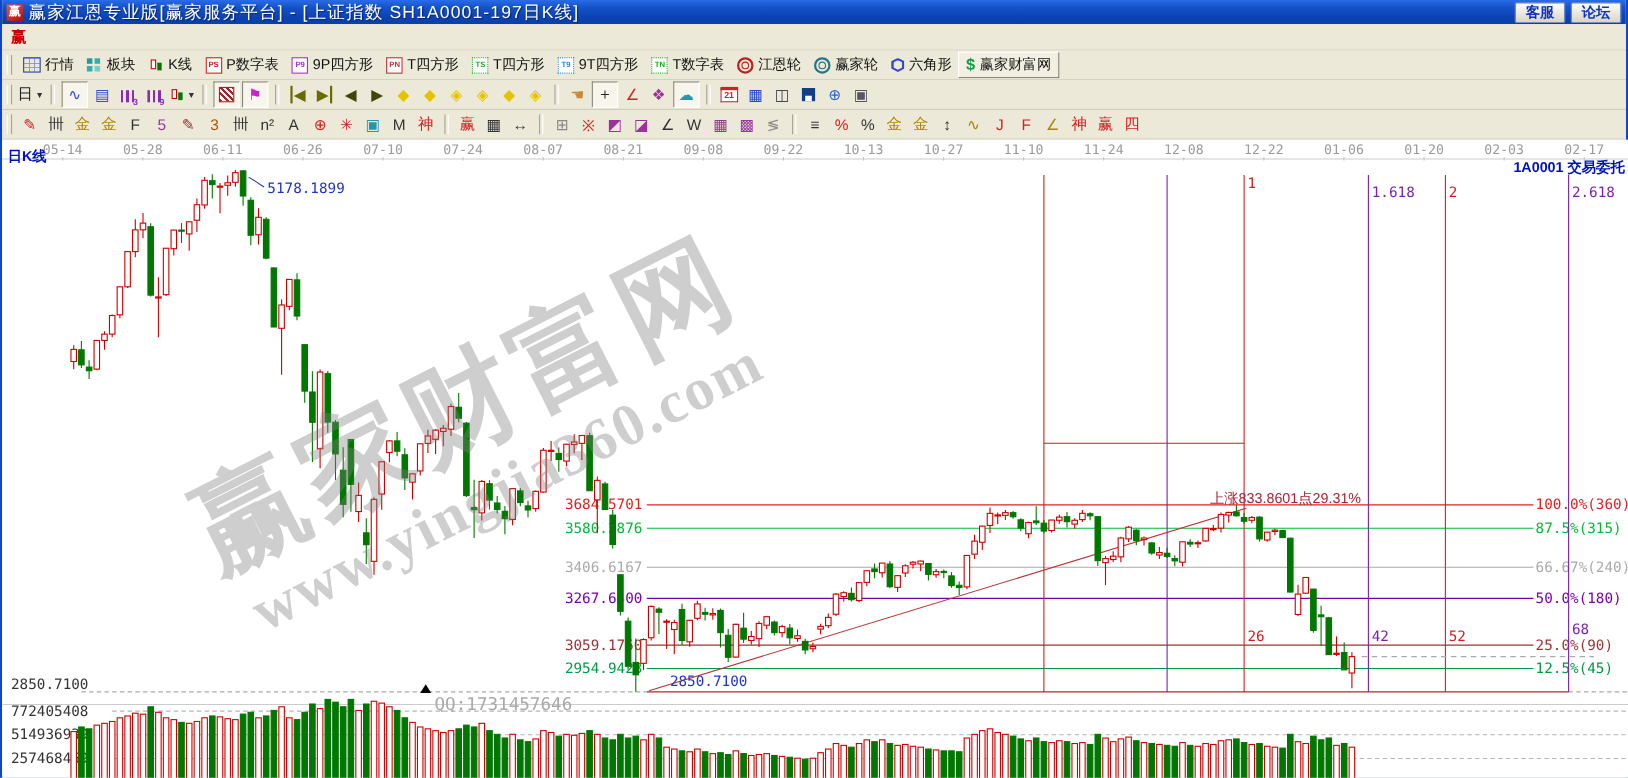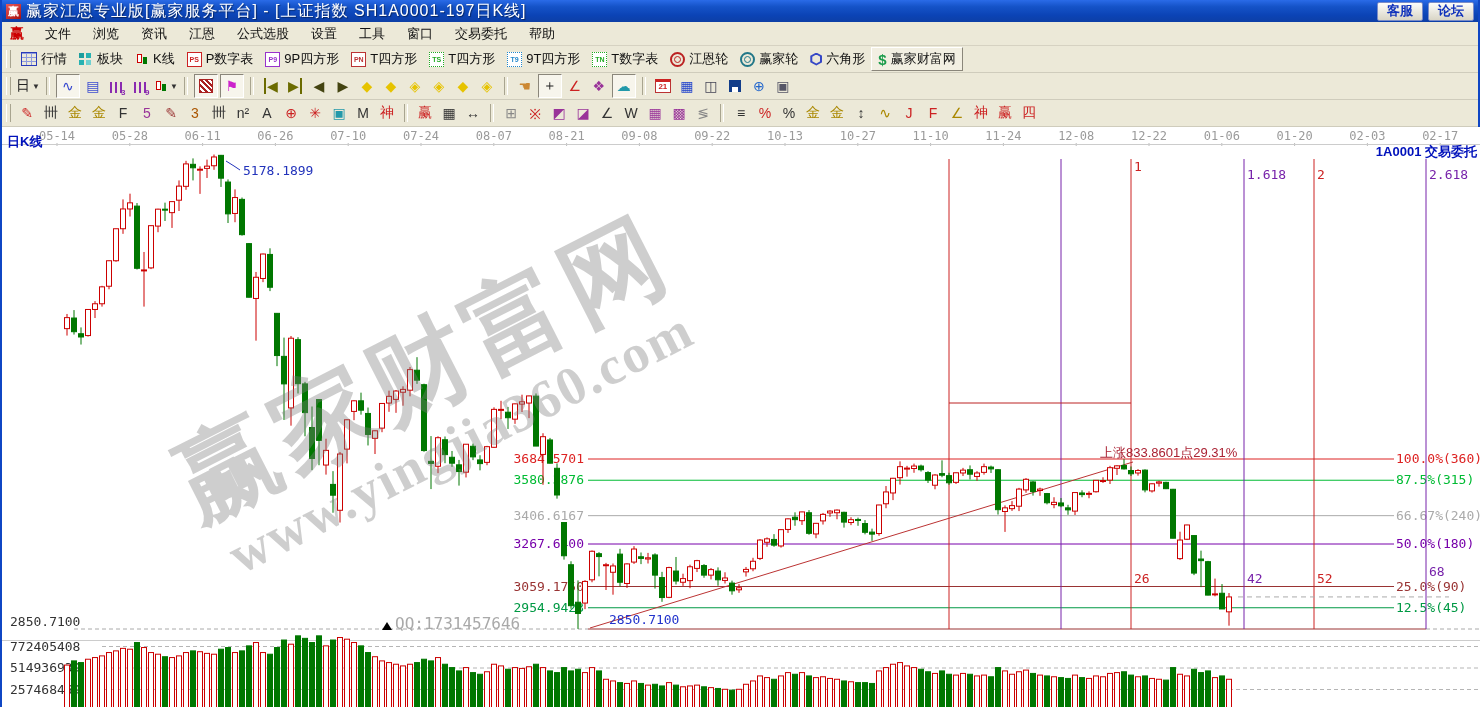--- a/index.html
+++ b/index.html
@@ -58,40 +58,39 @@
   .edgeL{border-left:2px solid #6b6b00;padding-left:1px;}
   .edgeR{border-right:2px solid #6b6b00;padding-right:1px;}
   
   .chart{position:relative;width:1480px;height:584px;background:#fff;}
   .chart svg{position:absolute;left:0;top:0;z-index:1;}
   .corner-lbl{position:absolute;z-index:3;font-size:13px;font-weight:bold;color:#0011bb;}
   .watermark{position:absolute;left:55px;top:185px;width:760px;z-index:2;transform:rotate(-27deg);
     text-align:center;color:rgba(125,125,125,.38);pointer-events:none;font-weight:bold;}
   .wm1{font-size:100px;letter-spacing:8px;line-height:1.05;}
   .wm2{font-size:54px;letter-spacing:2px;font-family:"Liberation Serif",serif;}
-  .qq{position:absolute;left:393px;top:487px;z-index:2;font-size:16px;color:#a9a9a9;pointer-events:none;
+  .qq{position:absolute;left:393px;top:503px;z-index:2;font-size:16px;color:#a9a9a9;pointer-events:none;
     font-family:"DejaVu Sans Mono",monospace;}
   text{font-family:"DejaVu Sans Mono",monospace;}
   text.cn{font-family:"Liberation Sans",sans-serif;}
 </style>
 </head>
 <body>
 
 <div class="window">
 
   <div class="titlebar">
     <div class="app-ico">赢</div>
     <div class="titletext">赢家江恩专业版[赢家服务平台] - [上证指数  SH1A0001-197日K线]</div>
     <div class="tbtn">客服</div>
     <div class="tbtn">论坛</div>
   </div>
 
   <div class="menubar">
     <span class="menulogo">赢</span>
-    <span id="menu-items"><span class="menuitem">文件</span><span class="menuitem">浏览</span><span class="menuitem">资讯</span><span class="menuitem">江恩</span><span class="menuitem">公式选股</span><span class="menuitem">设置</span><span class="menuitem">工具</span><span class="menuitem">窗口</span><span class="menuitem">交易委托</span><span class="menuitem">帮助</span></span>
   </div>
 
   <div class="toolbar" id="toolbar1">
       <div class="grip"></div>
       <div class="tb1btn">
         <span class="ic-quote"></span>
         <span>行情</span>
       </div>
       <div class="tb1btn">
         <span class="ic-blocks"></span>

